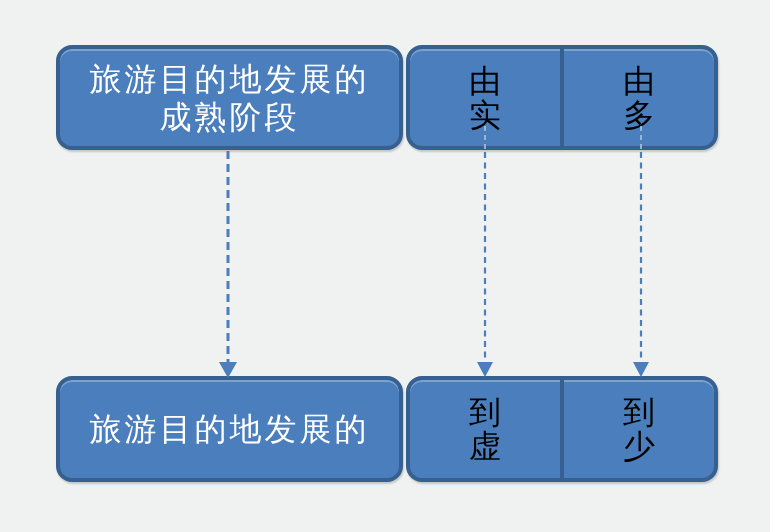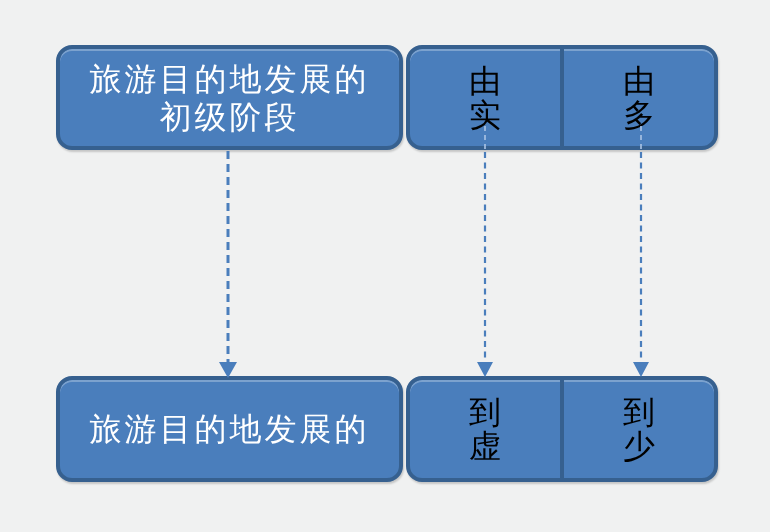--- a/index.html
+++ b/index.html
@@ -72,21 +72,21 @@
   .arrow-head  { fill: var(--arrow); stroke: none; }
   .arrow-faint { stroke: var(--arrow-faint); fill: none; opacity: 0.85; }
 </style>
 </head>
 <body>
 
 <div class="canvas">
 
   <div class="box stage" id="stage-top">
     <span>旅游目的地发展的</span>
-    <span>初级阶段</span>
+    <span>成熟阶段</span>
   </div>
 
   <div class="box cells" id="cells-top">
     <div class="cell">
       <span>由</span>
       <span>实</span>
     </div>
     <div class="divider"></div>
     <div class="cell">
       <span>由</span>

